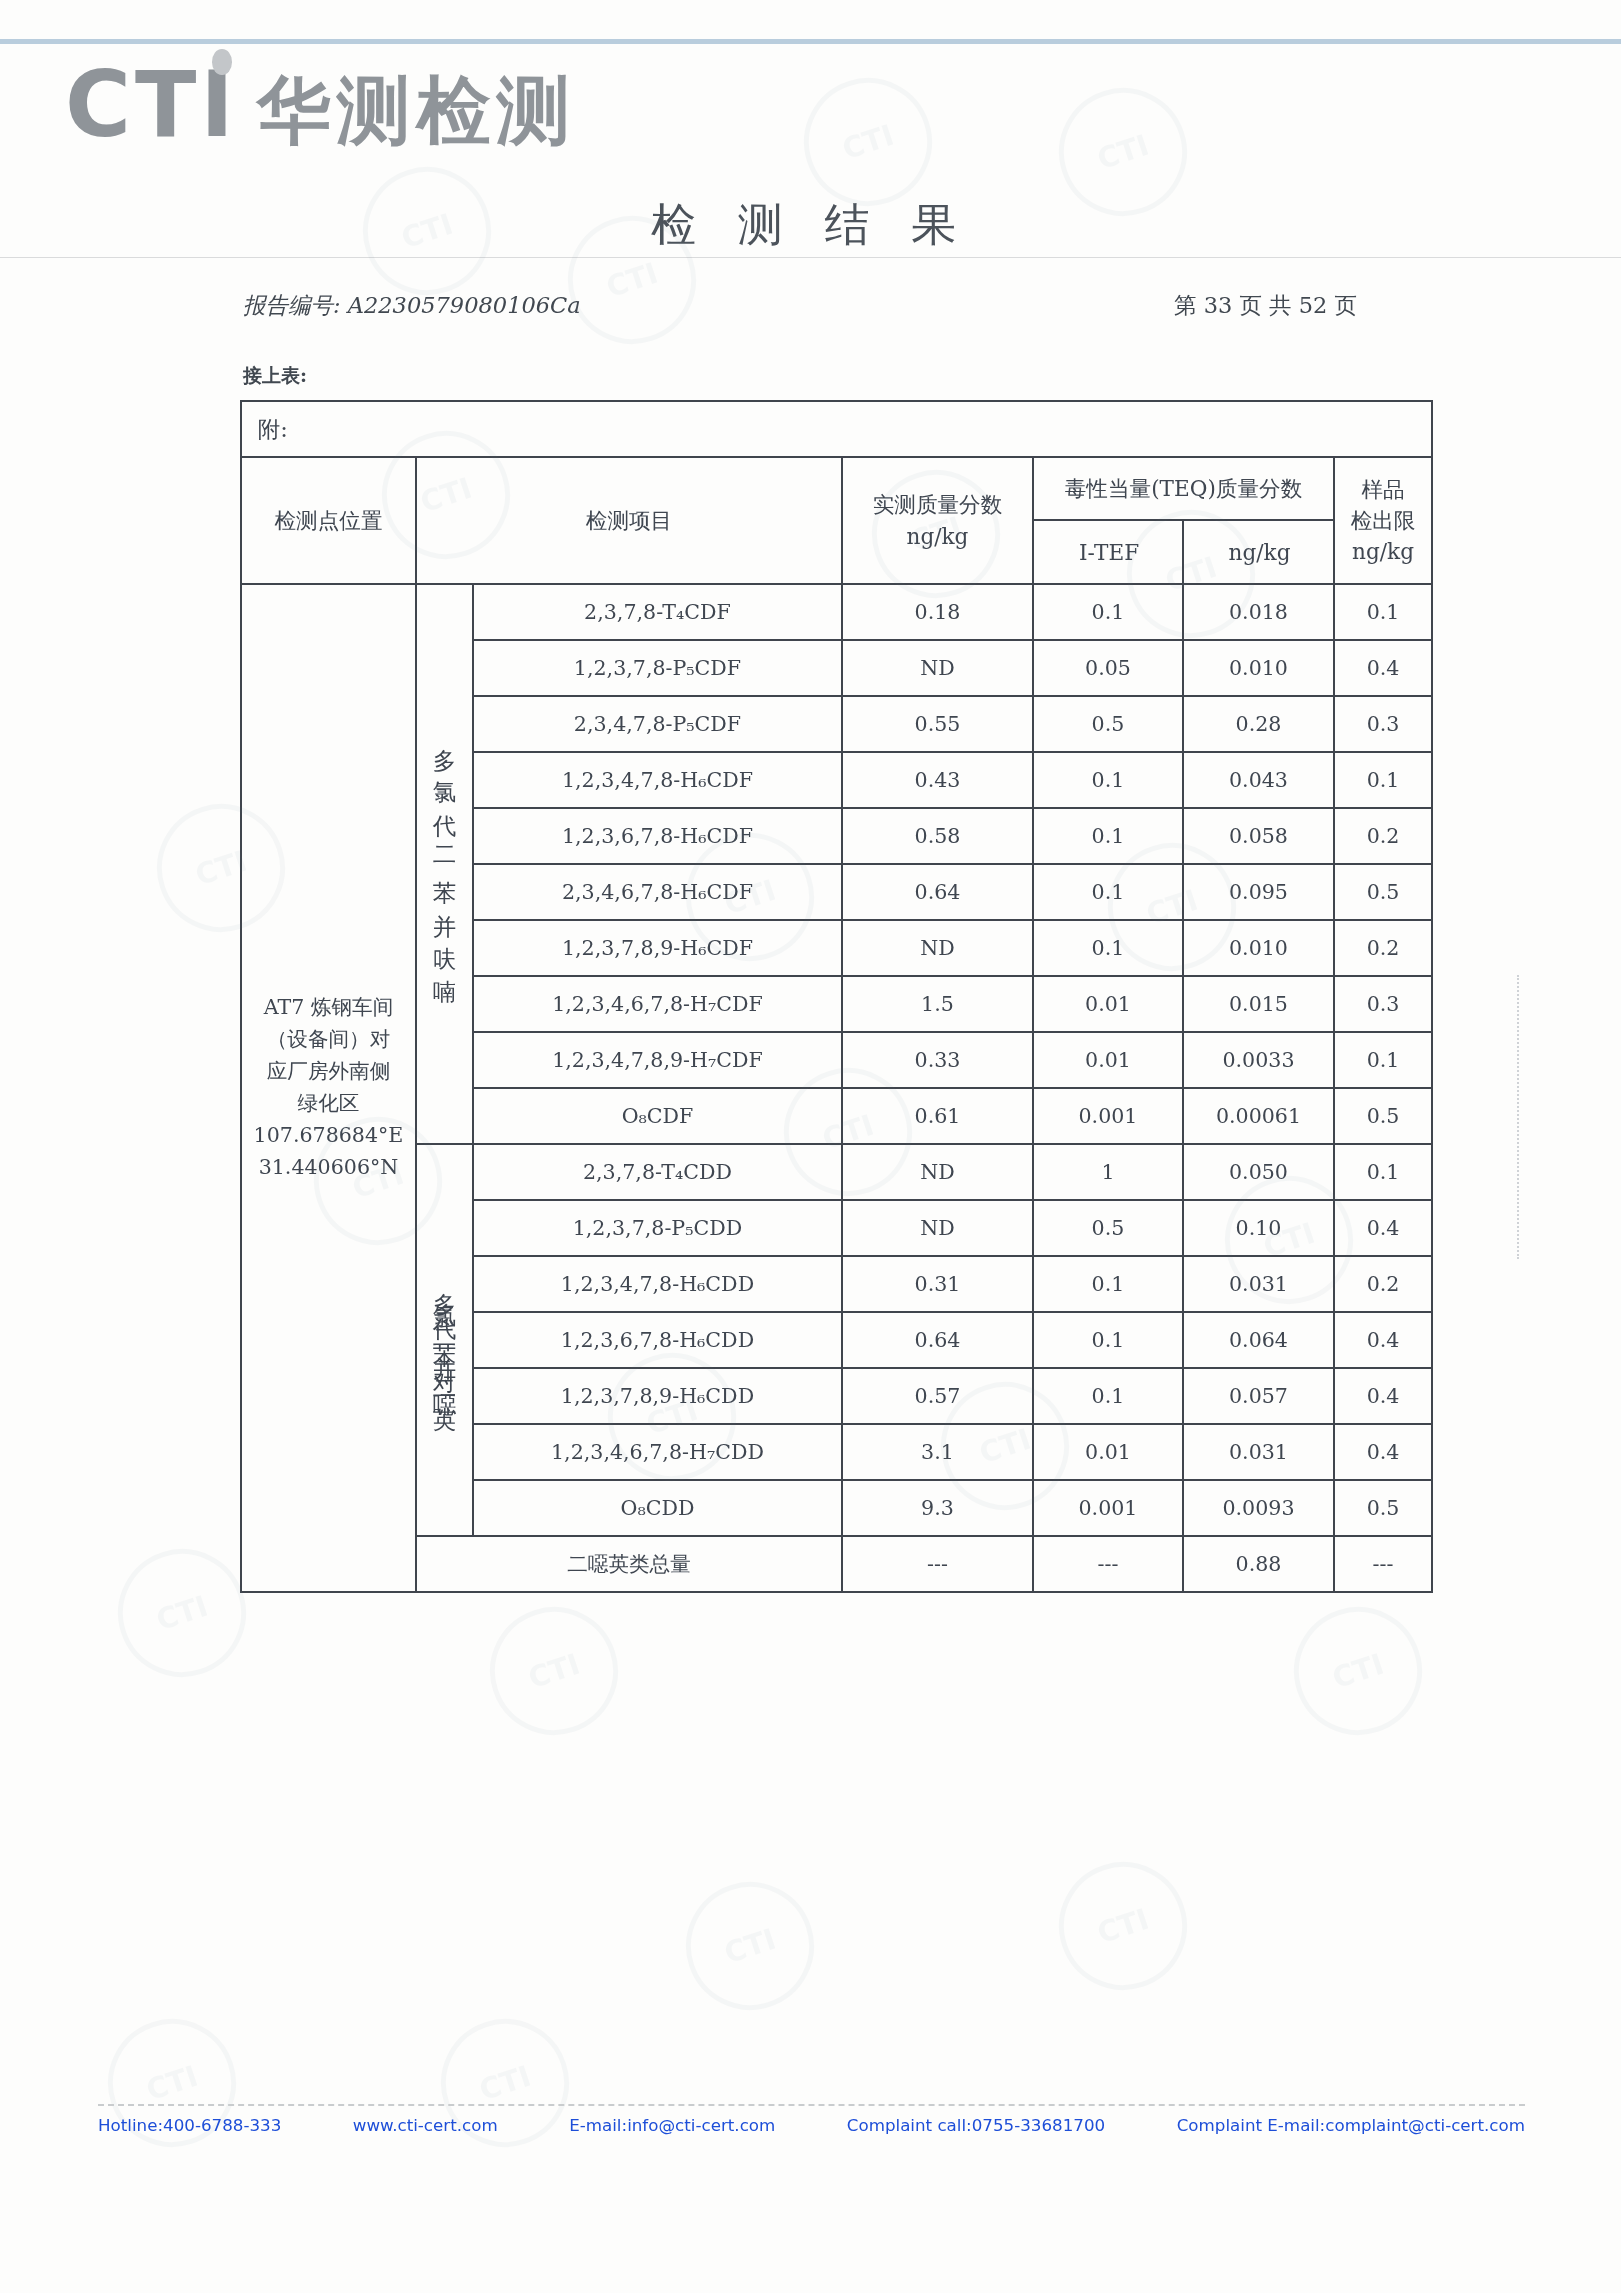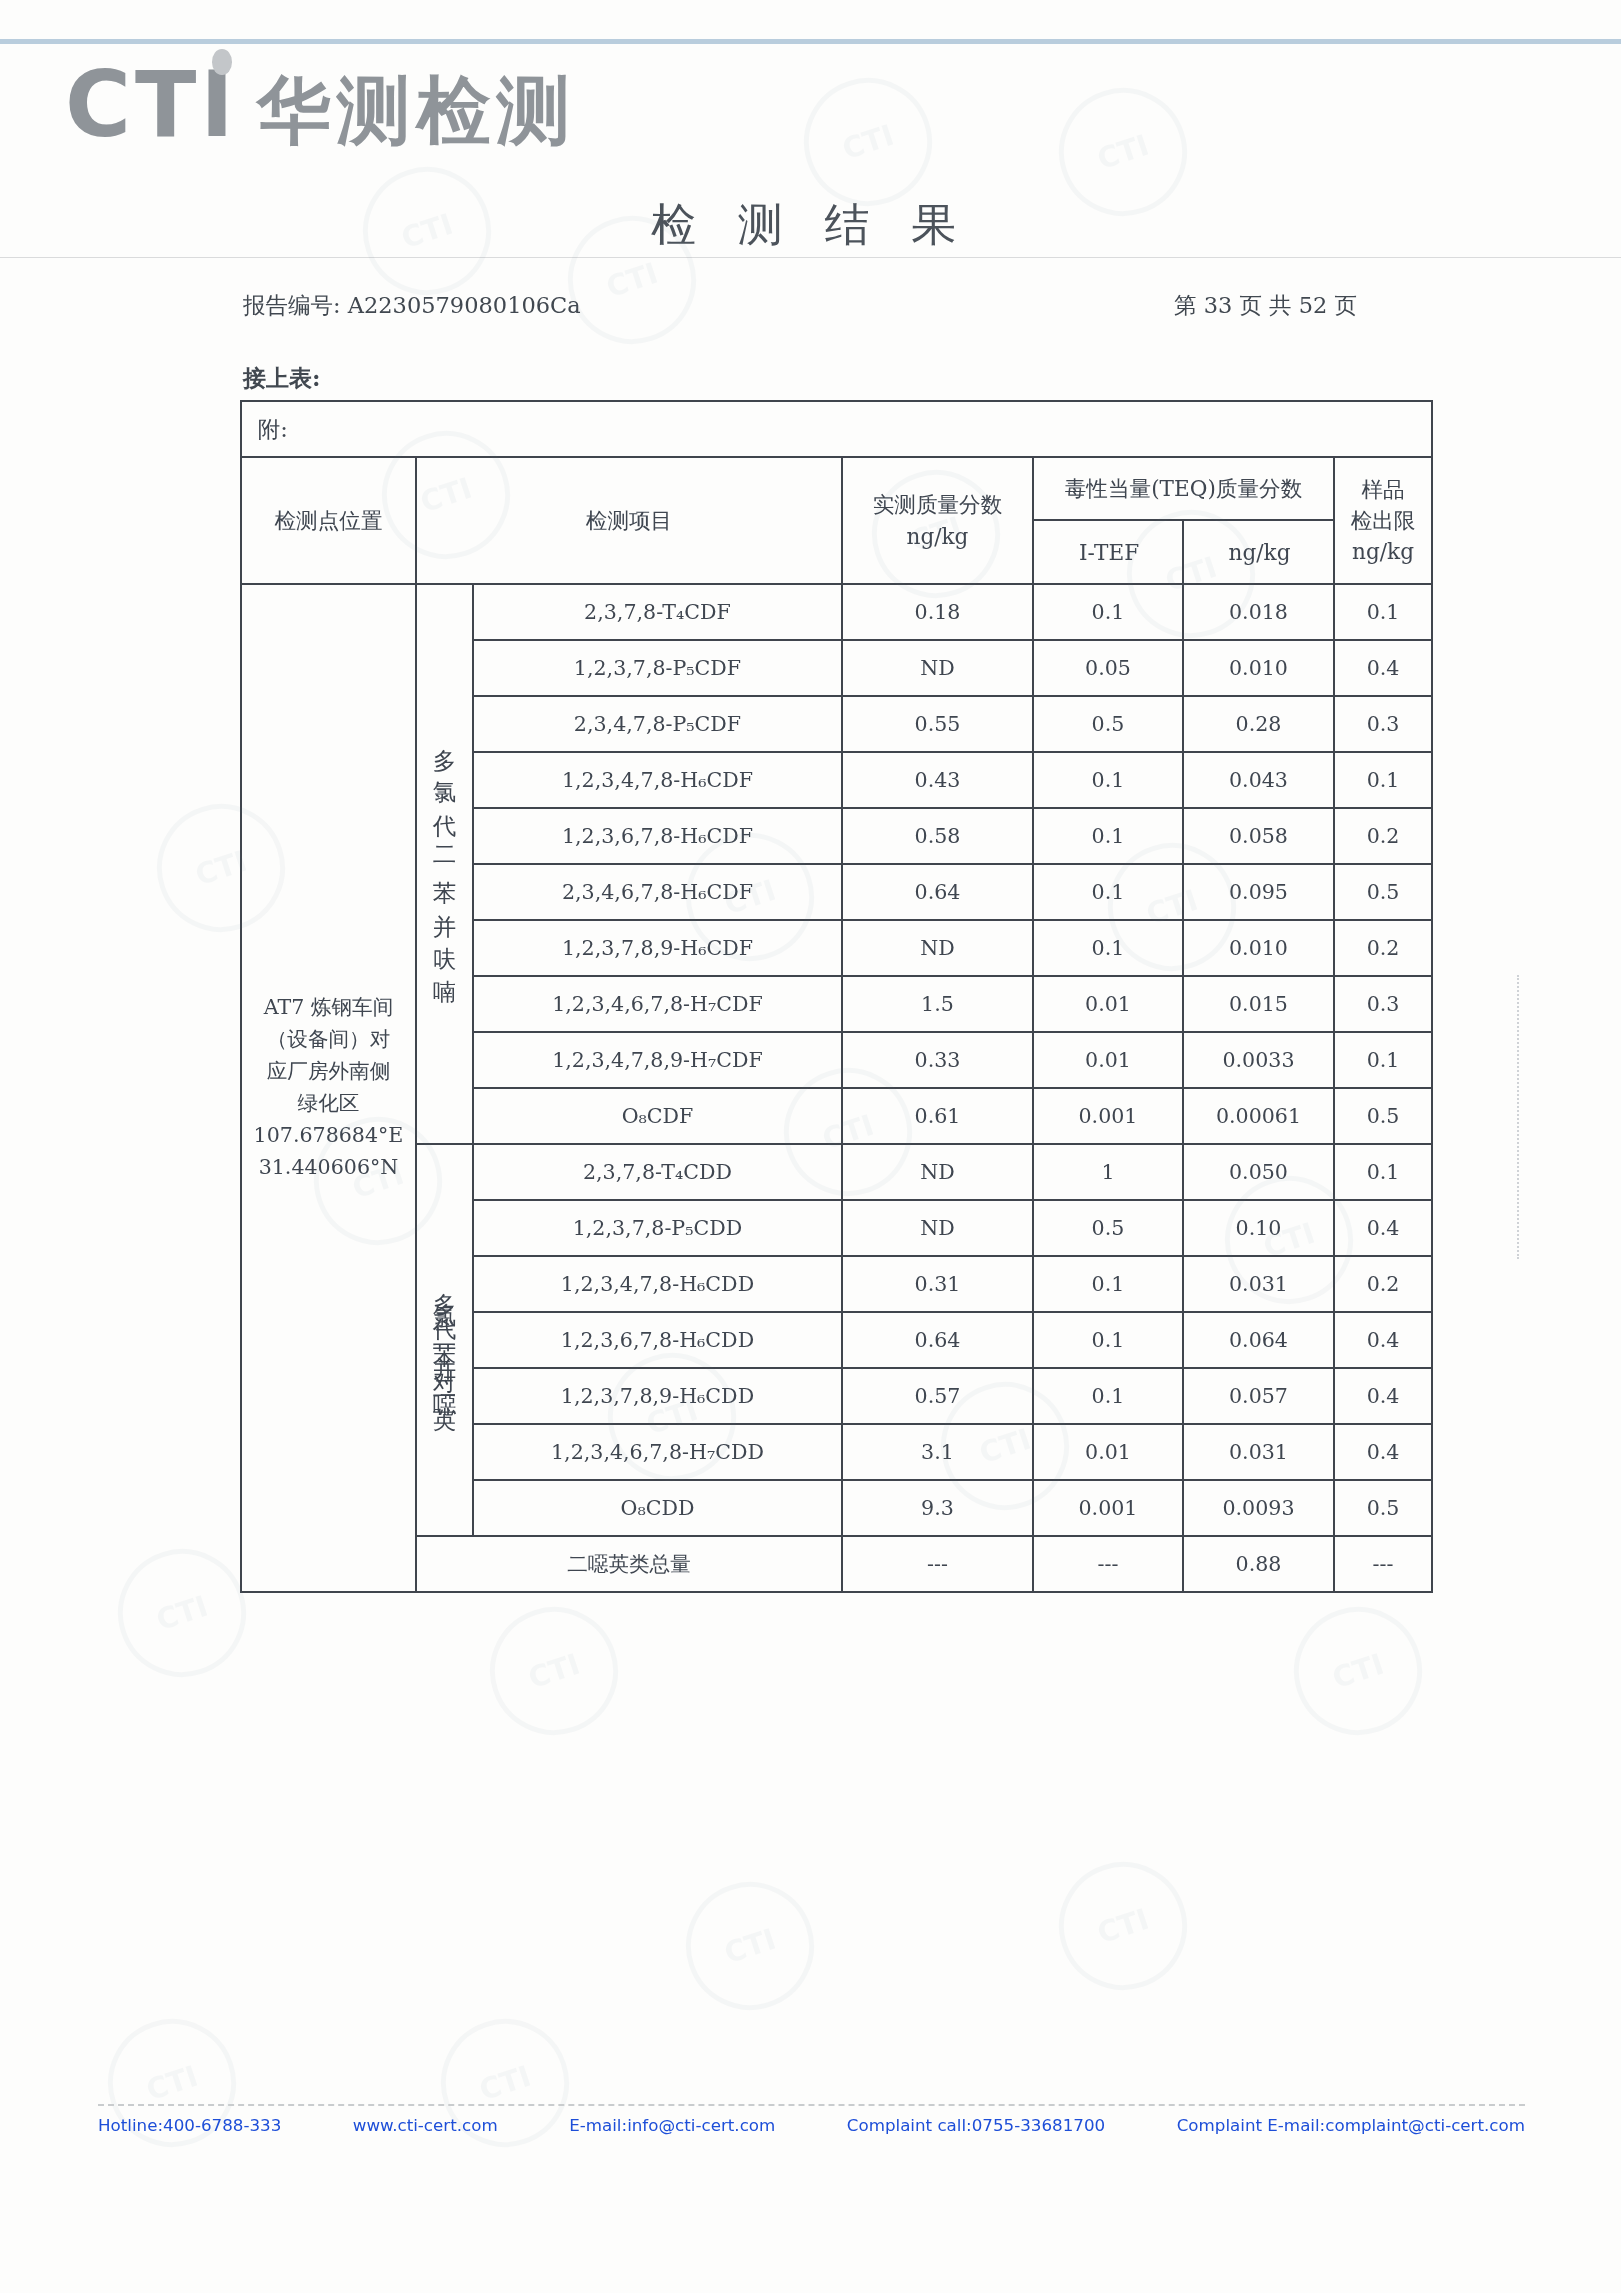--- a/index.html
+++ b/index.html
@@ -12,23 +12,23 @@
   .topline{position:absolute;left:0;top:39px;width:1621px;height:4.9px;background:#b9cddd;}
   .logo{position:absolute;left:65px;top:51px;height:118px;
         font-family:"DejaVu Sans","Liberation Sans",sans-serif;color:#8f9499;}
   .logo .cti{font-size:90px;font-weight:800;letter-spacing:3.9px;line-height:108px;}
   .logo .zh{font-size:74px;font-weight:700;letter-spacing:5.9px;line-height:108px;margin-left:19px;}
   .logo-dot{position:absolute;left:212px;top:49px;width:19.6px;height:25.5px;border-radius:50%;
             background:#c3c6c9;}
   .doc-title{position:absolute;left:0;top:174px;width:1621px;text-align:center;
              font-size:45px;letter-spacing:13.7px;color:#4c535b;margin-top:21px;}
   .title-rule{position:absolute;left:0;top:257px;width:1621px;height:1px;background:#dadbdc;}
-  .report-no{position:absolute;left:243px;top:290px;font-size:22.5px;}
+  .report-no{position:absolute;left:243px;top:290px;font-size:22.5px;font-style:italic;}
   .page-info{position:absolute;left:1174px;top:290px;font-size:22.5px;}
-  .continued{position:absolute;left:243px;top:363px;font-size:23px;font-weight:700;}
+  .continued{position:absolute;left:243px;top:363px;font-size:19px;font-weight:700;}
   
   table.report{position:absolute;left:240px;top:400px;width:1191px;
                border-collapse:collapse;table-layout:fixed;}
   table.report td{border:2px solid #40454d;text-align:center;vertical-align:middle;
                   font-size:20.6px;color:#3f4650;padding:0 3.9px;overflow:hidden;}
   tr.note-row td{height:54px;text-align:left;padding-left:15.7px;font-size:22.5px;}
   tr.h1 td{height:61px;font-size:21.6px;}
   tr.h2 td{height:62px;font-size:21.6px;padding-left:6px;}
   td.preline{white-space:pre-line;line-height:1.45;}
   tr.data-row td{height:54px;}

